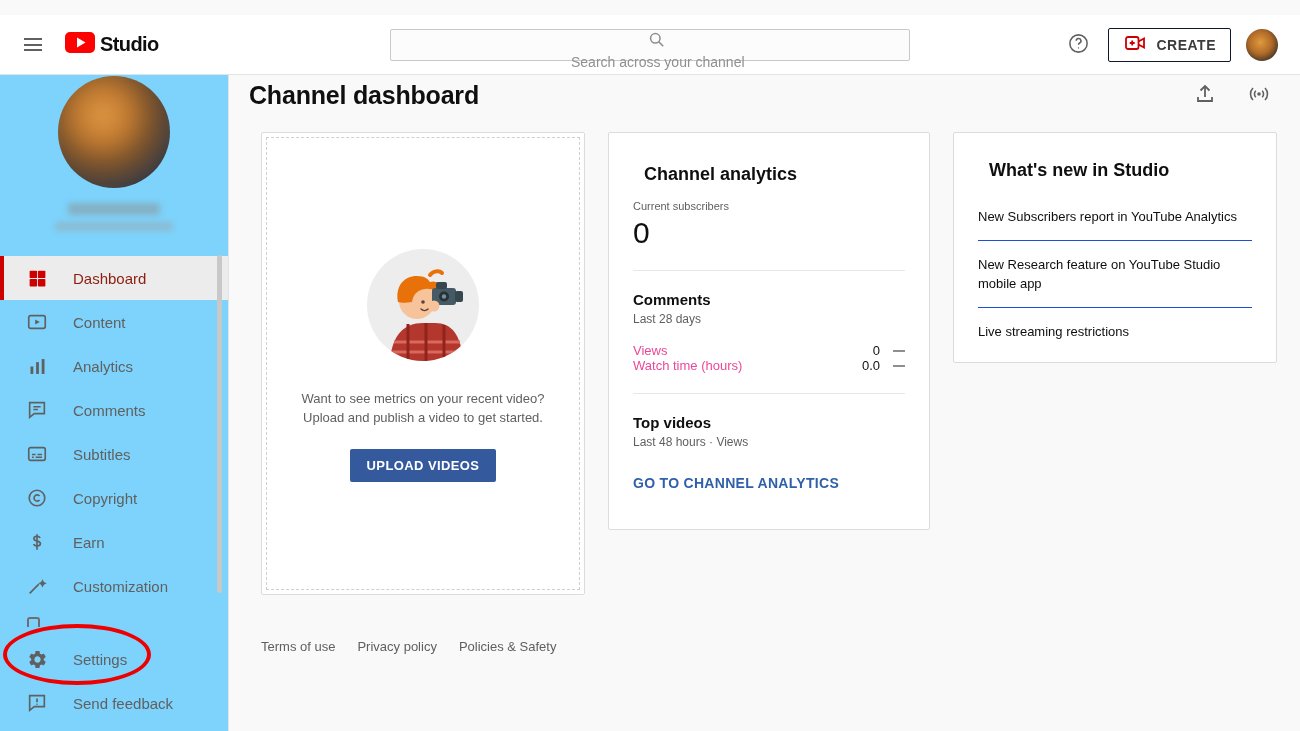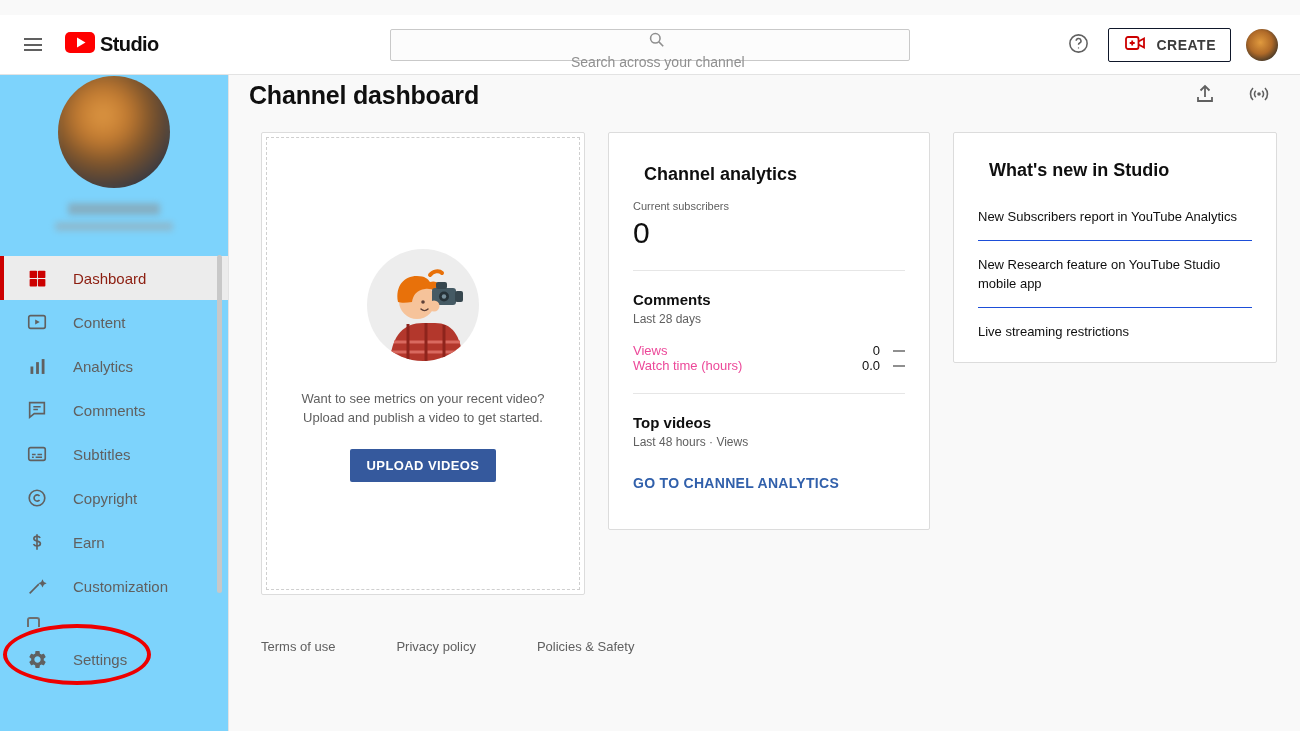--- a/index.html
+++ b/index.html
@@ -92,21 +92,21 @@
   .metric-value { color:#0f0f0f; }
   .spark-dash { width:12px; height:2px; background:#8f8f8f; margin-left:13px; }
   .card-link { display:inline-block; margin-top:26px; color:#3160ab; font-size:14px; font-weight:700;
                letter-spacing:0.3px; text-decoration:none; cursor:pointer;text-align:right; }
 
   .card-news { width:324px; height:231px; padding:16px 24px; overflow:hidden; }
   .news-list { margin-top:12px; }
   .news-item { font-size:13px; color:#0f0f0f; line-height:19px; padding:14px 0; cursor:pointer; }
   .news-item + .news-item { border-top:1px solid #1d4ed8; }
 
-  .footer { display:flex; gap:61px; padding:44px 0 0 23px; font-size:13px; color:#606060; }
+  .footer { display:flex; gap:22px; padding:44px 0 0 23px; font-size:13px; color:#606060; }
   .footer a { color:#606060; text-decoration:none; cursor:pointer; }
 </style>
 </head>
 <body>
 
 <header class="topbar">
   <button class="hamburger">
       <i></i>
       <i></i>
       <i></i>
@@ -243,20 +243,30 @@
     </div>
 
     <div class="nav-bottom">
       <div class="nav-item">
         <span class="nav-icon">
           <svg width="21" height="21" viewBox="0 0 24 24" fill="#606060">
               <path d="M19.14 12.94c.04-.3.06-.61.06-.94 0-.32-.02-.64-.07-.94l2.03-1.58c.18-.14.23-.41.12-.61l-1.92-3.32c-.12-.22-.37-.29-.59-.22l-2.39.96c-.5-.38-1.03-.7-1.62-.94l-.36-2.54c-.04-.24-.24-.41-.48-.41h-3.84c-.24 0-.43.17-.47.41l-.36 2.54c-.59.24-1.13.57-1.62.94l-2.39-.96c-.22-.08-.47 0-.59.22L2.74 8.87c-.12.21-.08.47.12.61l2.03 1.58c-.05.3-.09.63-.09.94s.02.64.07.94l-2.03 1.58c-.18.14-.23.41-.12.61l1.92 3.32c.12.22.37.29.59.22l2.39-.96c.5.38 1.03.7 1.62.94l.36 2.54c.05.24.24.41.48.41h3.84c.24 0 .44-.17.47-.41l.36-2.54c.59-.24 1.13-.56 1.62-.94l2.39.96c.22.08.47 0 .59-.22l1.92-3.32c.12-.22.07-.47-.12-.61l-2.01-1.58zM12 15.6c-1.98 0-3.6-1.62-3.6-3.6s1.62-3.6 3.6-3.6 3.6 1.62 3.6 3.6-1.62 3.6-3.6 3.6z"></path>
             </svg>
         </span>
         <span class="nav-label">Settings</span>
+      </div>
+      <div class="nav-item">
+        <span class="nav-icon">
+          <svg width="22" height="22" viewBox="0 0 24 24" fill="none" stroke="#606060" stroke-width="1.8">
+              <path d="M4 4h16v12H9l-5 4z"></path>
+              <path d="M12 7v4.2"></path>
+              <circle cx="12" cy="13.4" r="0.8" fill="#606060" stroke="none"></circle>
+            </svg>
+        </span>
+        <span class="nav-label">Send feedback</span>
       </div>
     </div>
   </div>
 
   <div class="clipped-icon"></div>
   <div class="sidebar-scrollbar"></div>
 </nav>
 
 <main class="main">
   <div class="main-header">

